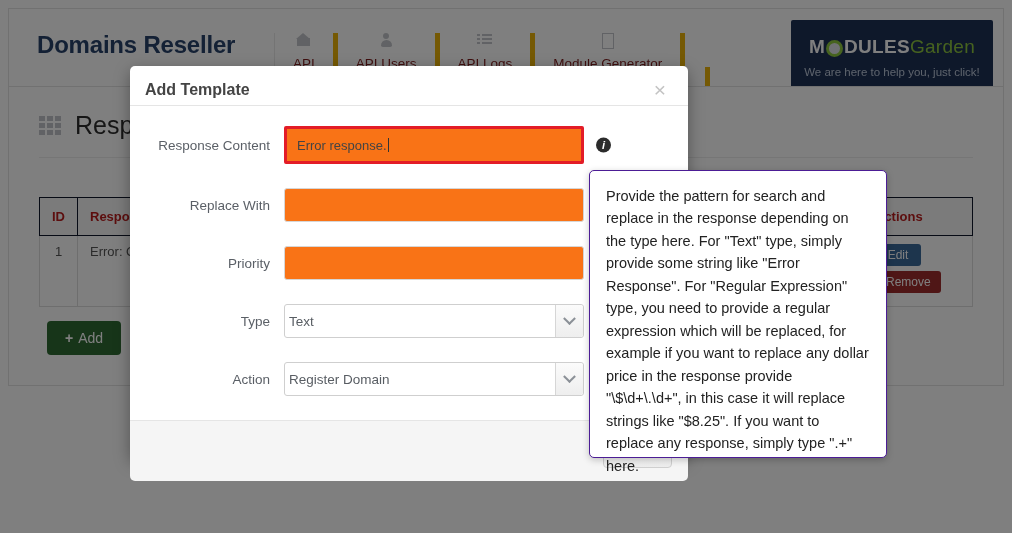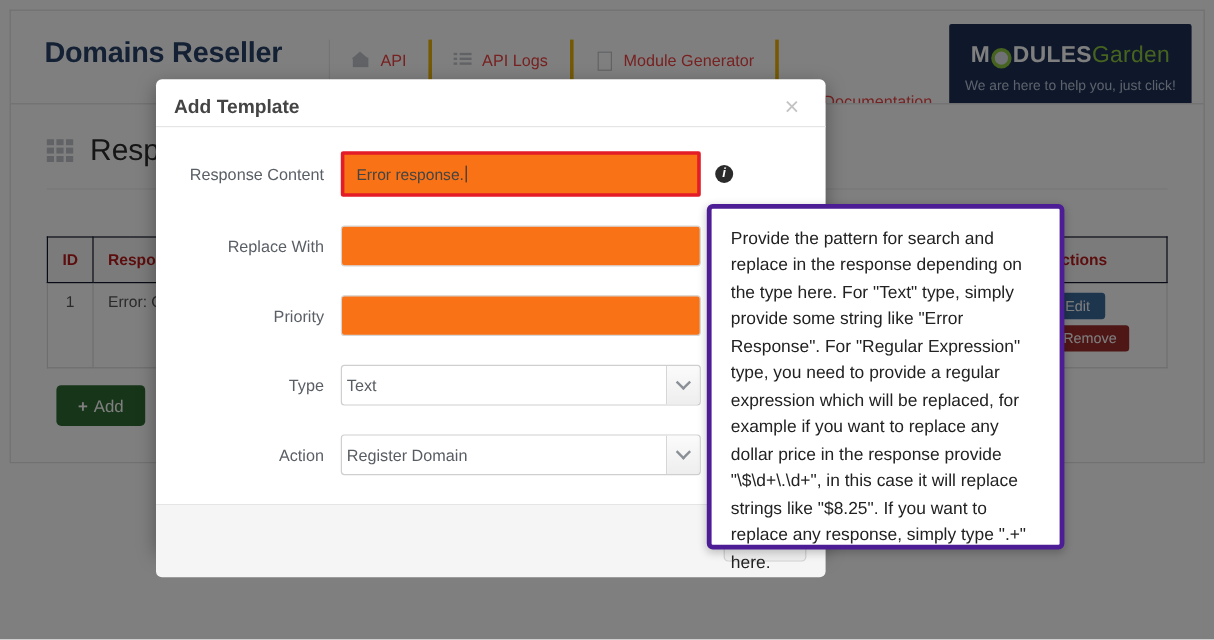--- a/index.html
+++ b/index.html
@@ -22,23 +22,24 @@
   }
   .brand {
     position:absolute; left:28px; top:22px;
     font-size:24px; font-weight:bold; color:#28436b; letter-spacing:-0.2px;
   }
   .navrow { position:absolute; left:265px; top:24px; display:flex; height:34px; }
   .navrow.second { top:58px; }
   .navitem {
     display:flex; align-items:center; gap:9px;
     padding:0 18px; height:34px;
-    color:#ef4444; font-size:13.5px;
-    border-right:3px solid #eab308;
+    color:#7f1d1d; font-size:13.5px;
+    border-right:5px solid #eab308;
     white-space:nowrap;
+    flex-direction:column;
   }
   .navitem:first-child { border-left:1px solid #e8e8e8; }
   .nav-ico { width:15px; height:14px; position:relative; flex:none; opacity:.85; }
 
   
   .ico-home::before{ content:""; position:absolute; left:1px; top:5px; width:13px; height:8px; background:#b9bcc1;}
   .ico-home::after{ content:""; position:absolute; left:0; top:0; border-left:7.5px solid transparent; border-right:7.5px solid transparent; border-bottom:6px solid #b9bcc1;}
   .ico-user::before{ content:""; position:absolute; left:4.5px; top:0; width:6px; height:6px; border-radius:50%; background:#b9bcc1;}
   .ico-user::after{ content:""; position:absolute; left:2px; top:7px; width:11px; height:7px; border-radius:6px 6px 2px 2px; background:#b9bcc1;}
   .ico-list{ background:
@@ -163,39 +164,43 @@
   .btn-close {
     position:absolute; right:16px; top:14px;
     background:linear-gradient(#fdfdfd,#ededed); border:1px solid #cfcfcf;
     border-radius:4px; font-size:13.5px; color:#5a5f66; padding:8px 16px;
     font-family:"Liberation Sans",sans-serif;
   }
 
   
   .tooltip {
     position:absolute; left:589px; top:170px; width:298px; height:288px;
-    background:#ffffff; border:4px solid #4c1d95; border-radius:5px;
+    background:#ffffff; border:1px solid #4c1d95; border-radius:5px;
     box-shadow:0 2px 7px rgba(0,0,0,.22);
     padding:14px 16px; font-size:14.5px; line-height:1.55; color:#222;
   }
 </style>
 </head>
 <body>
 
 <div id="root">
 
   <div class="page">
 
     <div class="topbar">
       <div class="brand">Domains Reseller</div>
 
       <div class="navrow">
         <div class="navitem">
           <span class="nav-ico ico-home"></span>
           <span>API</span>
+        </div>
+        <div class="navitem">
+          <span class="nav-ico ico-user"></span>
+          <span>API Users</span>
         </div>
         <div class="navitem">
           <span class="nav-ico ico-list"></span>
           <span>API Logs</span>
         </div>
         <div class="navitem">
           <span class="nav-ico ico-file"></span>
           <span>Module Generator</span>
         </div>
       </div>

